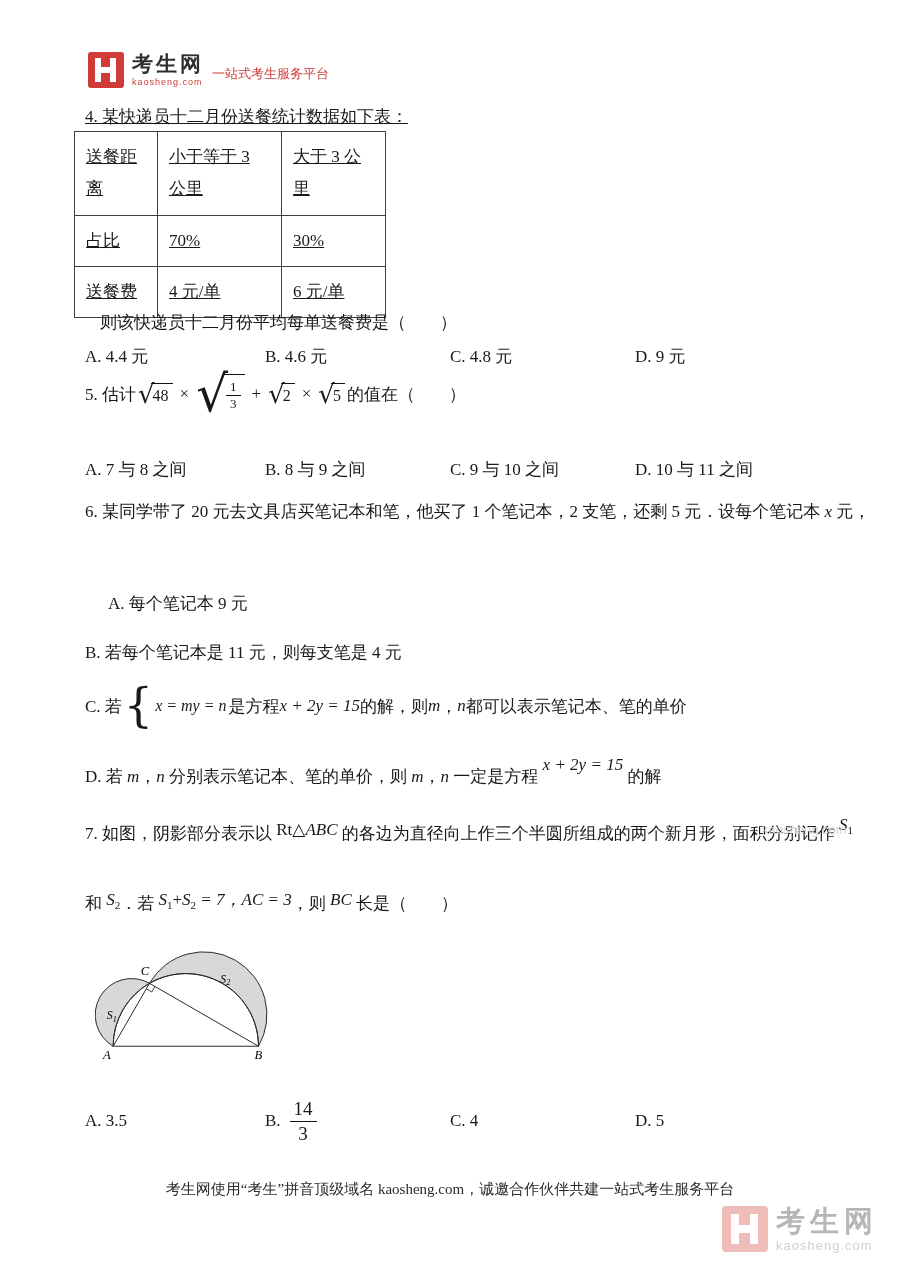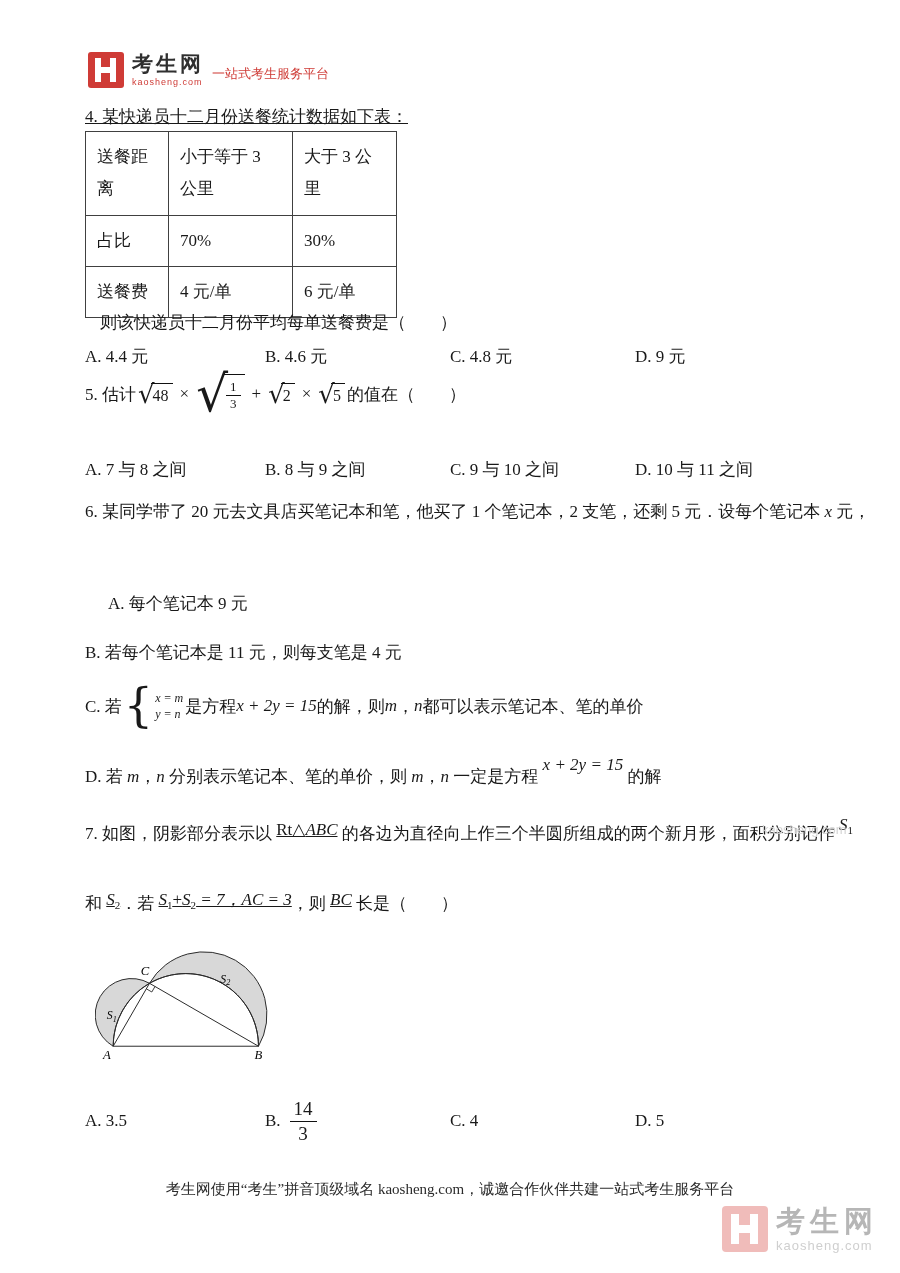--- a/index.html
+++ b/index.html
@@ -52,41 +52,41 @@
     grid-template-columns: 180px 185px 185px 1fr;
     width: 740px;
     font-size: 17px;
   }
   .opt-row.center { align-items: center; }
 
   
   .mi { font-style: italic; }
   .lift { position: relative; top: -12px; }
   .lift8 { position: relative; top: -9px; }
-  .lift5 { position: relative; top: -4px; text-decoration: underline; }
+  .lift5 { position: relative; top: -4px; }
   sub { font-size: 11px; }
 
   .mathline { display: flex; align-items: center; }
   .mathline > span { flex: 0 0 auto; }
   .op { margin: 0 5px; }
 
   .sqrt { display: inline-flex; align-items: flex-start; margin: 0 2px; }
   .sqrt .rsign { font-family:"DejaVu Sans",sans-serif; font-size:26px; line-height:22px; font-weight:400; }
   .sqrt .rbody { border-top:1.4px solid #111; padding:3px 4px 0 2px; margin-left:-4px; font-size:16px; }
   .sqrt.tall .rsign { font-size:50px; line-height:40px; }
   .sqrt.tall .rbody { padding-top:4px; }
 
   .frac { display:inline-flex; flex-direction:column; align-items:center; line-height:1.2; vertical-align:middle; }
   .frac .num { border-bottom:1.2px solid #111; padding:0 4px; }
   .frac.small { font-size:13px; }
   .frac.big { font-size:19px; line-height:1.25; }
 
   .system { display:inline-flex; align-items:center; margin:0 2px; }
   .brace { font-family:"DejaVu Serif",serif; font-size:46px; font-weight:400; line-height:0.95; color:#191919; }
-  .sys-col { display:inline-flex; flex-direction:column; line-height:1.35; font-size:12px; margin-left:2px; }
+  .sys-col { display:inline-flex; flex-direction:row; line-height:1.35; font-size:16px; margin-left:2px; }
   .optc-line { display:flex; align-items:center; height:56px; }
 
   
   .footer { width:900px; text-align:center; font-size:15px; color:#2b2b2b; }
   .wm-row { display:flex; align-items:flex-start; }
   .wm-icon { width:46px; height:46px; background:#f0bcba; border-radius:4px; position:relative; }
   .wm-icon::before { content:""; position:absolute; left:9px; top:8px; width:8px; height:30px; background:#fff; box-shadow:19px 0 0 #fff; }
   .wm-icon::after { content:""; position:absolute; left:9px; top:19px; width:27px; height:8px; background:#fff; }
   .wm-col { margin-left:8px; }
   .wm-name { font-family:"Liberation Sans","DejaVu Sans",sans-serif; font-weight:bold; font-size:29px; color:#b6b6b6; letter-spacing:5px; line-height:1.05; }
@@ -107,21 +107,21 @@
       <div class="logo-text">
         <div class="logo-name">考生网</div>
         <div class="logo-domain">kaosheng.com</div>
       </div>
       <div class="tagline">一站式考生服务平台</div>
     </div>
   </div>
 
   <div class="abs nowrap" style="left:85px; top:105px;text-decoration:underline;">4. 某快递员十二月份送餐统计数据如下表：</div>
 
-  <table class="qtable abs" style="left:85px; top:131px;">
+  <table class="qtable abs" style="left:74px; top:131px;text-decoration:underline;">
     <tbody>
         <tr>
       <td class="col1">送餐距离</td>
       <td class="col2">小于等于 3 公里</td>
       <td class="col3">大于 3 公里</td>
     </tr>
     <tr>
       <td>占比</td>
       <td>70%</td>
       <td>30%</td>

